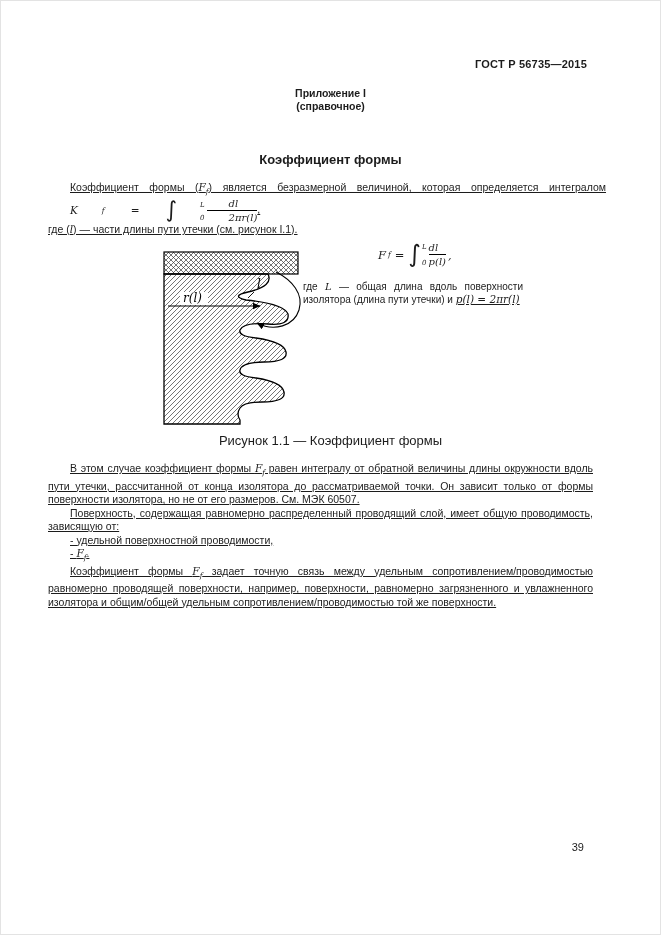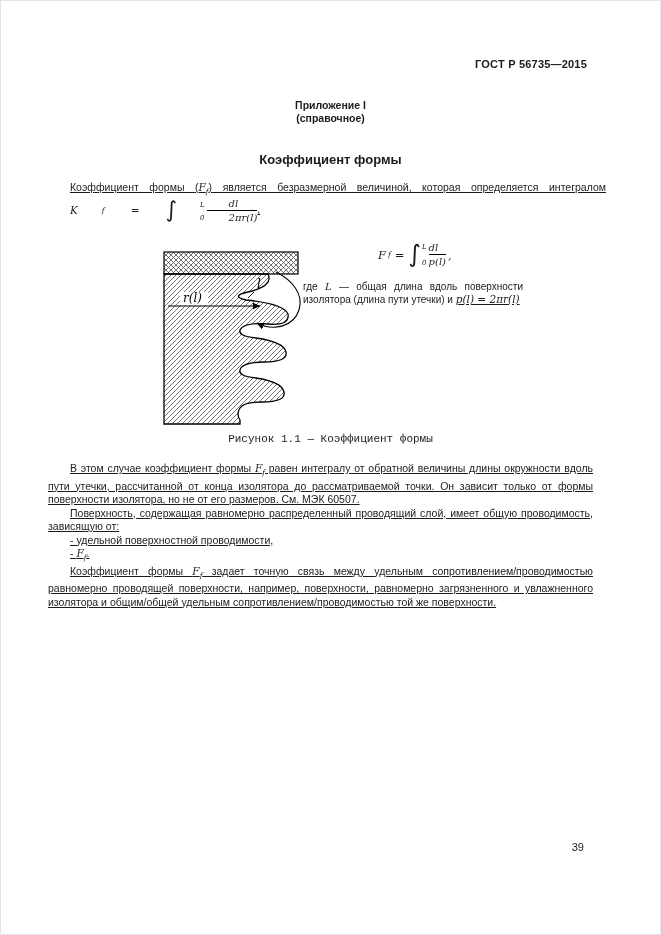--- a/index.html
+++ b/index.html
@@ -13,21 +13,21 @@
     position:absolute; inset:0; background:#ffffff;
     border:1px solid #e3e3e3;
     overflow:hidden;
   }
   .doc-header {
     position:absolute; top:57px; right:73px;
     font-size:11px; font-weight:bold; letter-spacing:0.2px;
   }
   .appendix {
     position:absolute; top:86px; left:0; right:0;
-    text-align:center; font-size:10.5px; font-weight:bold; line-height:13px;margin-top:12px;
+    text-align:center; font-size:10.5px; font-weight:bold; line-height:13px;
   }
   .section-title {
     position:absolute; top:151px; left:0; right:0;
     text-align:center; font-size:13px; font-weight:bold;
   }
   .intro {
     position:absolute; top:180px; left:47px; width:558px;
     font-size:10.5px; line-height:13px;
   }
   .para { text-indent:22px;text-decoration:underline; }
@@ -65,21 +65,21 @@
   .side-text {
     position:absolute; left:255px; top:46px; width:220px;
     font-size:10px; line-height:13px; text-align:justify;
   }
   .side-math { font-family:"DejaVu Serif", serif; font-style:italic; font-size:10.5px;text-decoration:underline; }
 
   .fig-label { font-family:"DejaVu Serif", serif; font-style:italic; font-size:12px; fill:#000; }
 
   .caption {
     position:absolute; top:432px; left:0; right:0;
-    text-align:center; font-size:11px;font-family:Liberation Mono, monospace;
+    text-align:center; font-size:13px;
   }
   .body-text {
     position:absolute; top:461px; left:47px; width:545px;
     font-size:10.5px; line-height:13.5px;
   }
   .body-text p { margin:0; }
   .page-number {
     position:absolute; top:840px; right:76px; font-size:11px;margin-left:8px;
   }
 </style>
@@ -108,20 +108,21 @@
               <span>L</span>
               <span>0</span>
             </span>
           </span>
           <span class="frac">
             <span>dl</span>
             <span class="fbar"></span>
             <span>2πr(l)</span>
           </span>
         </span><span>,</span></p>
+    <p class="para noindent"><span>где (</span><span class="mvar">l</span><span>) — части длины пути утечки (см. рисунок I.1).</span></p>
   </div>
 
   <div class="figure-area">
 
     <div class="formula-block formula-inline">
         <span class="mvar">F</span>
         <sub class="msub">f</sub>
         <span class="meq">=</span>
         <span class="int-wrap">
           <span class="int-sign">∫</span>

